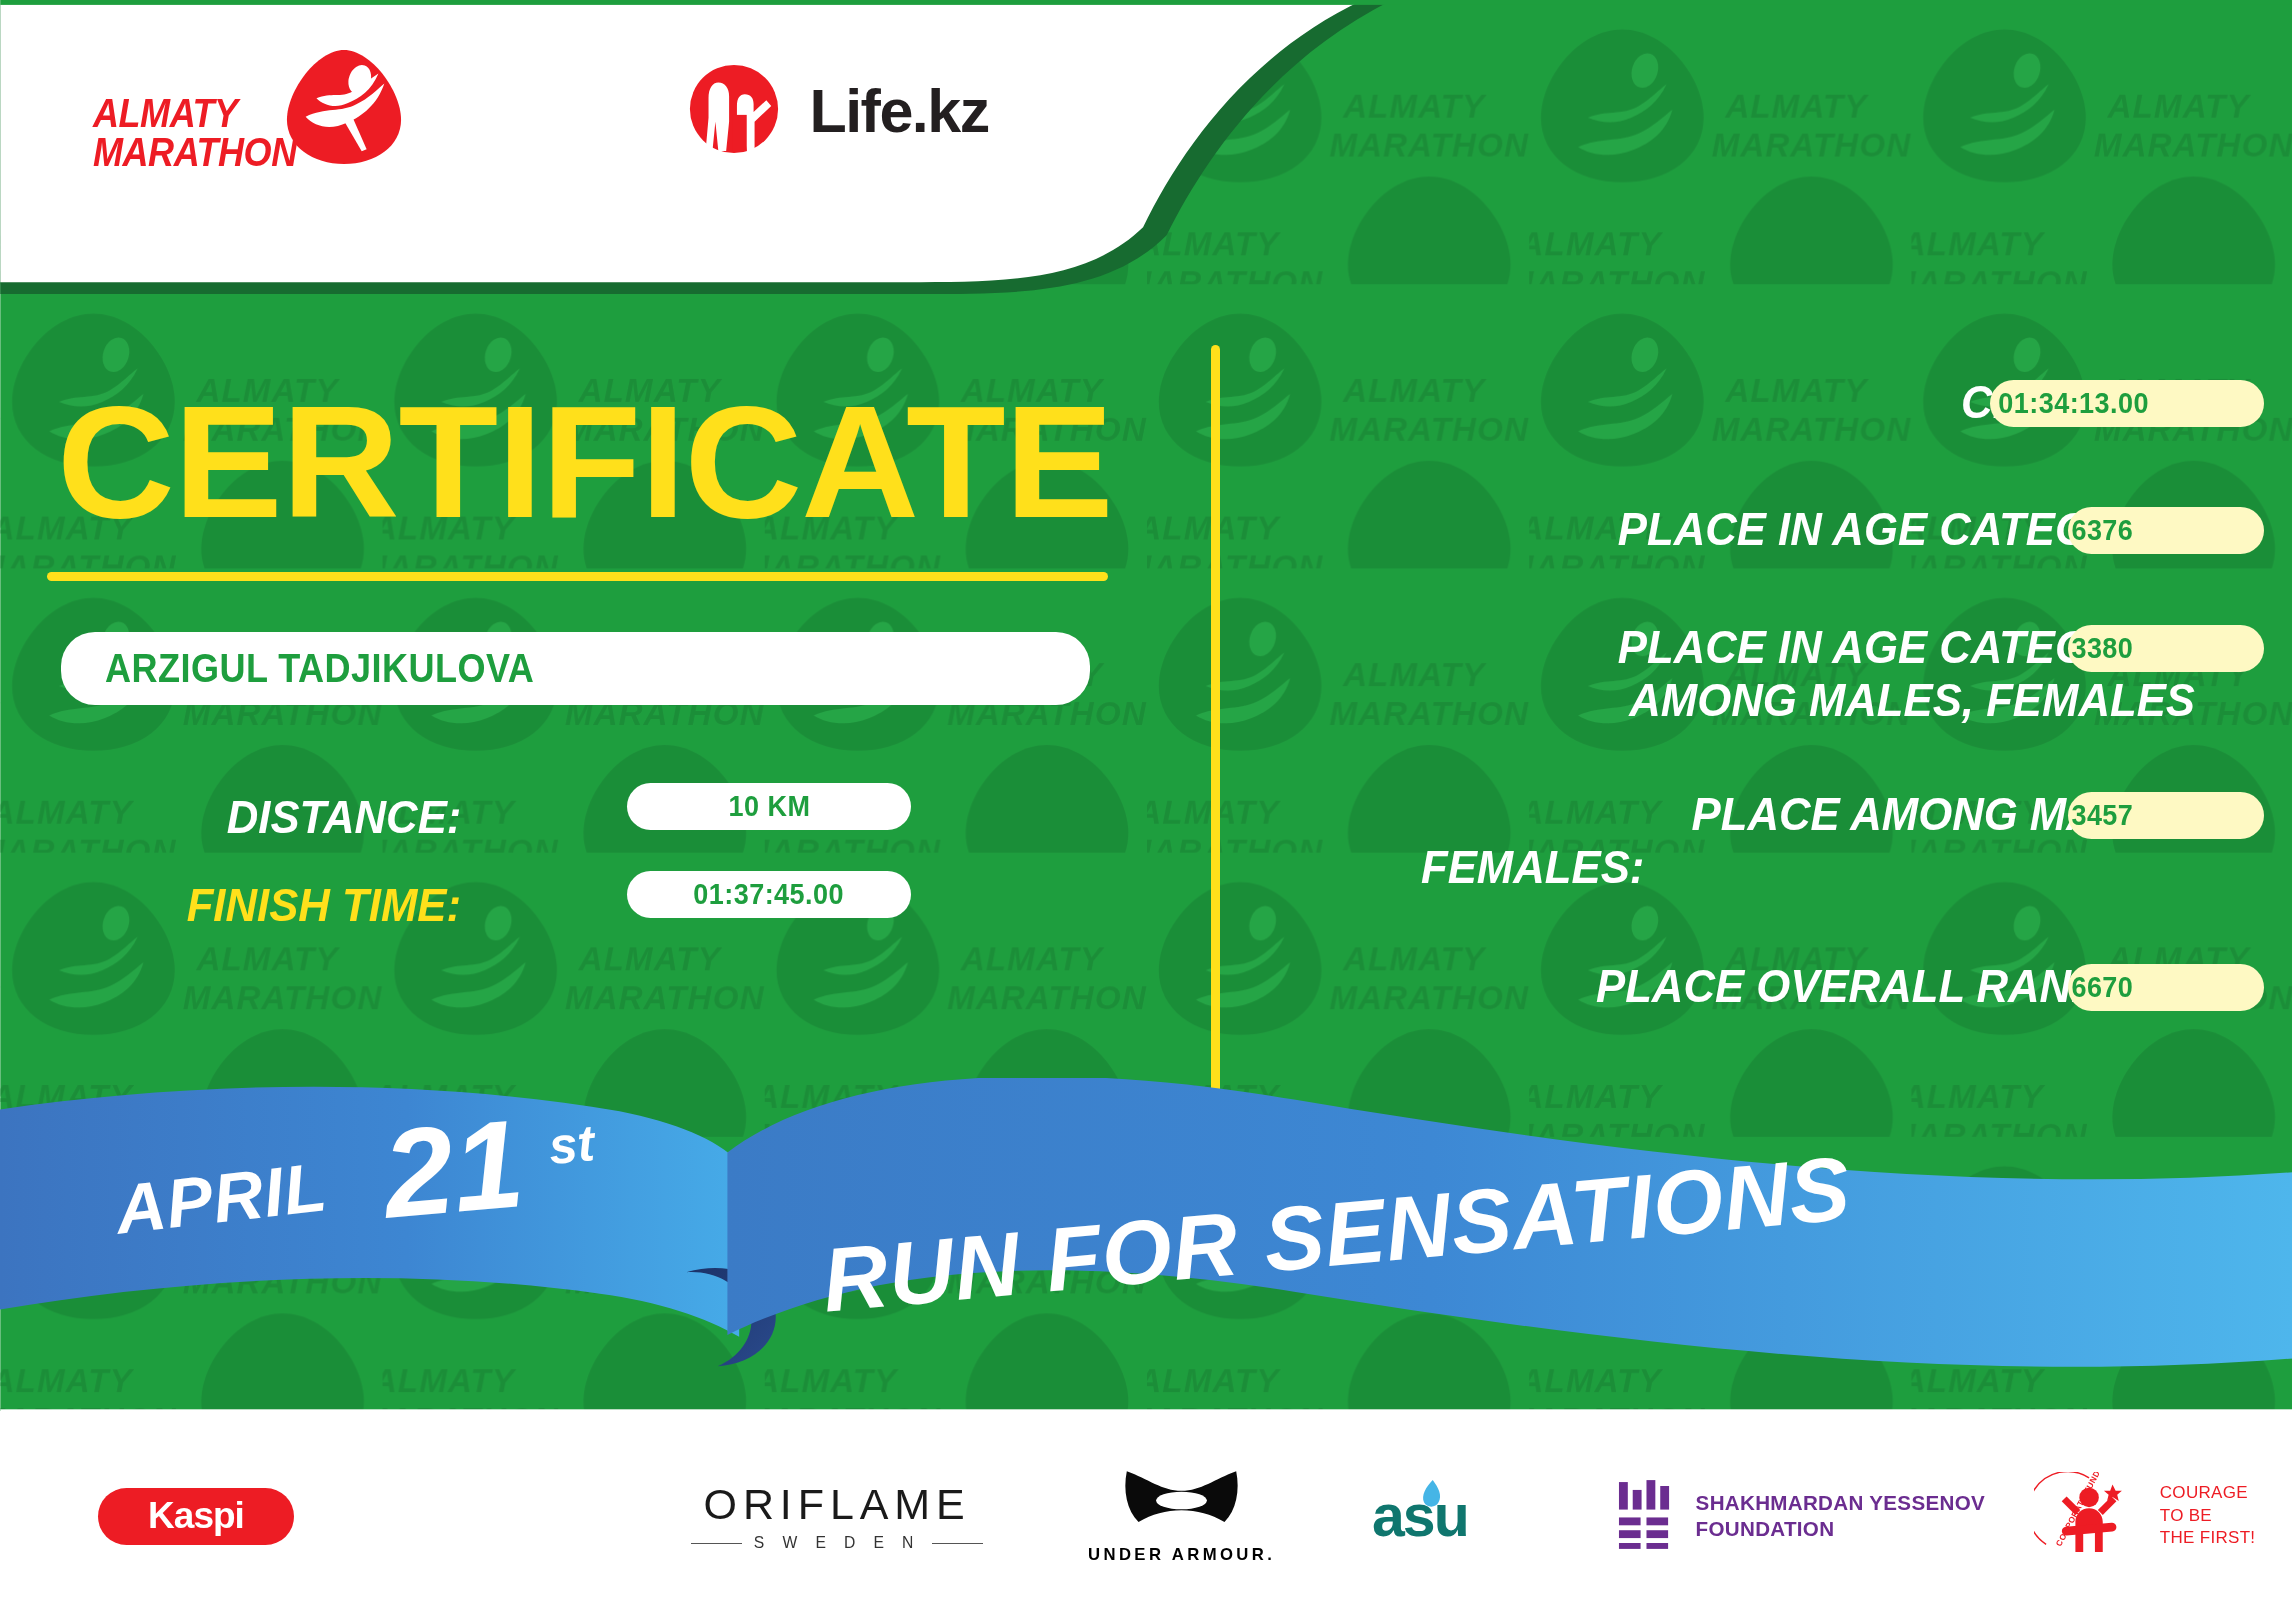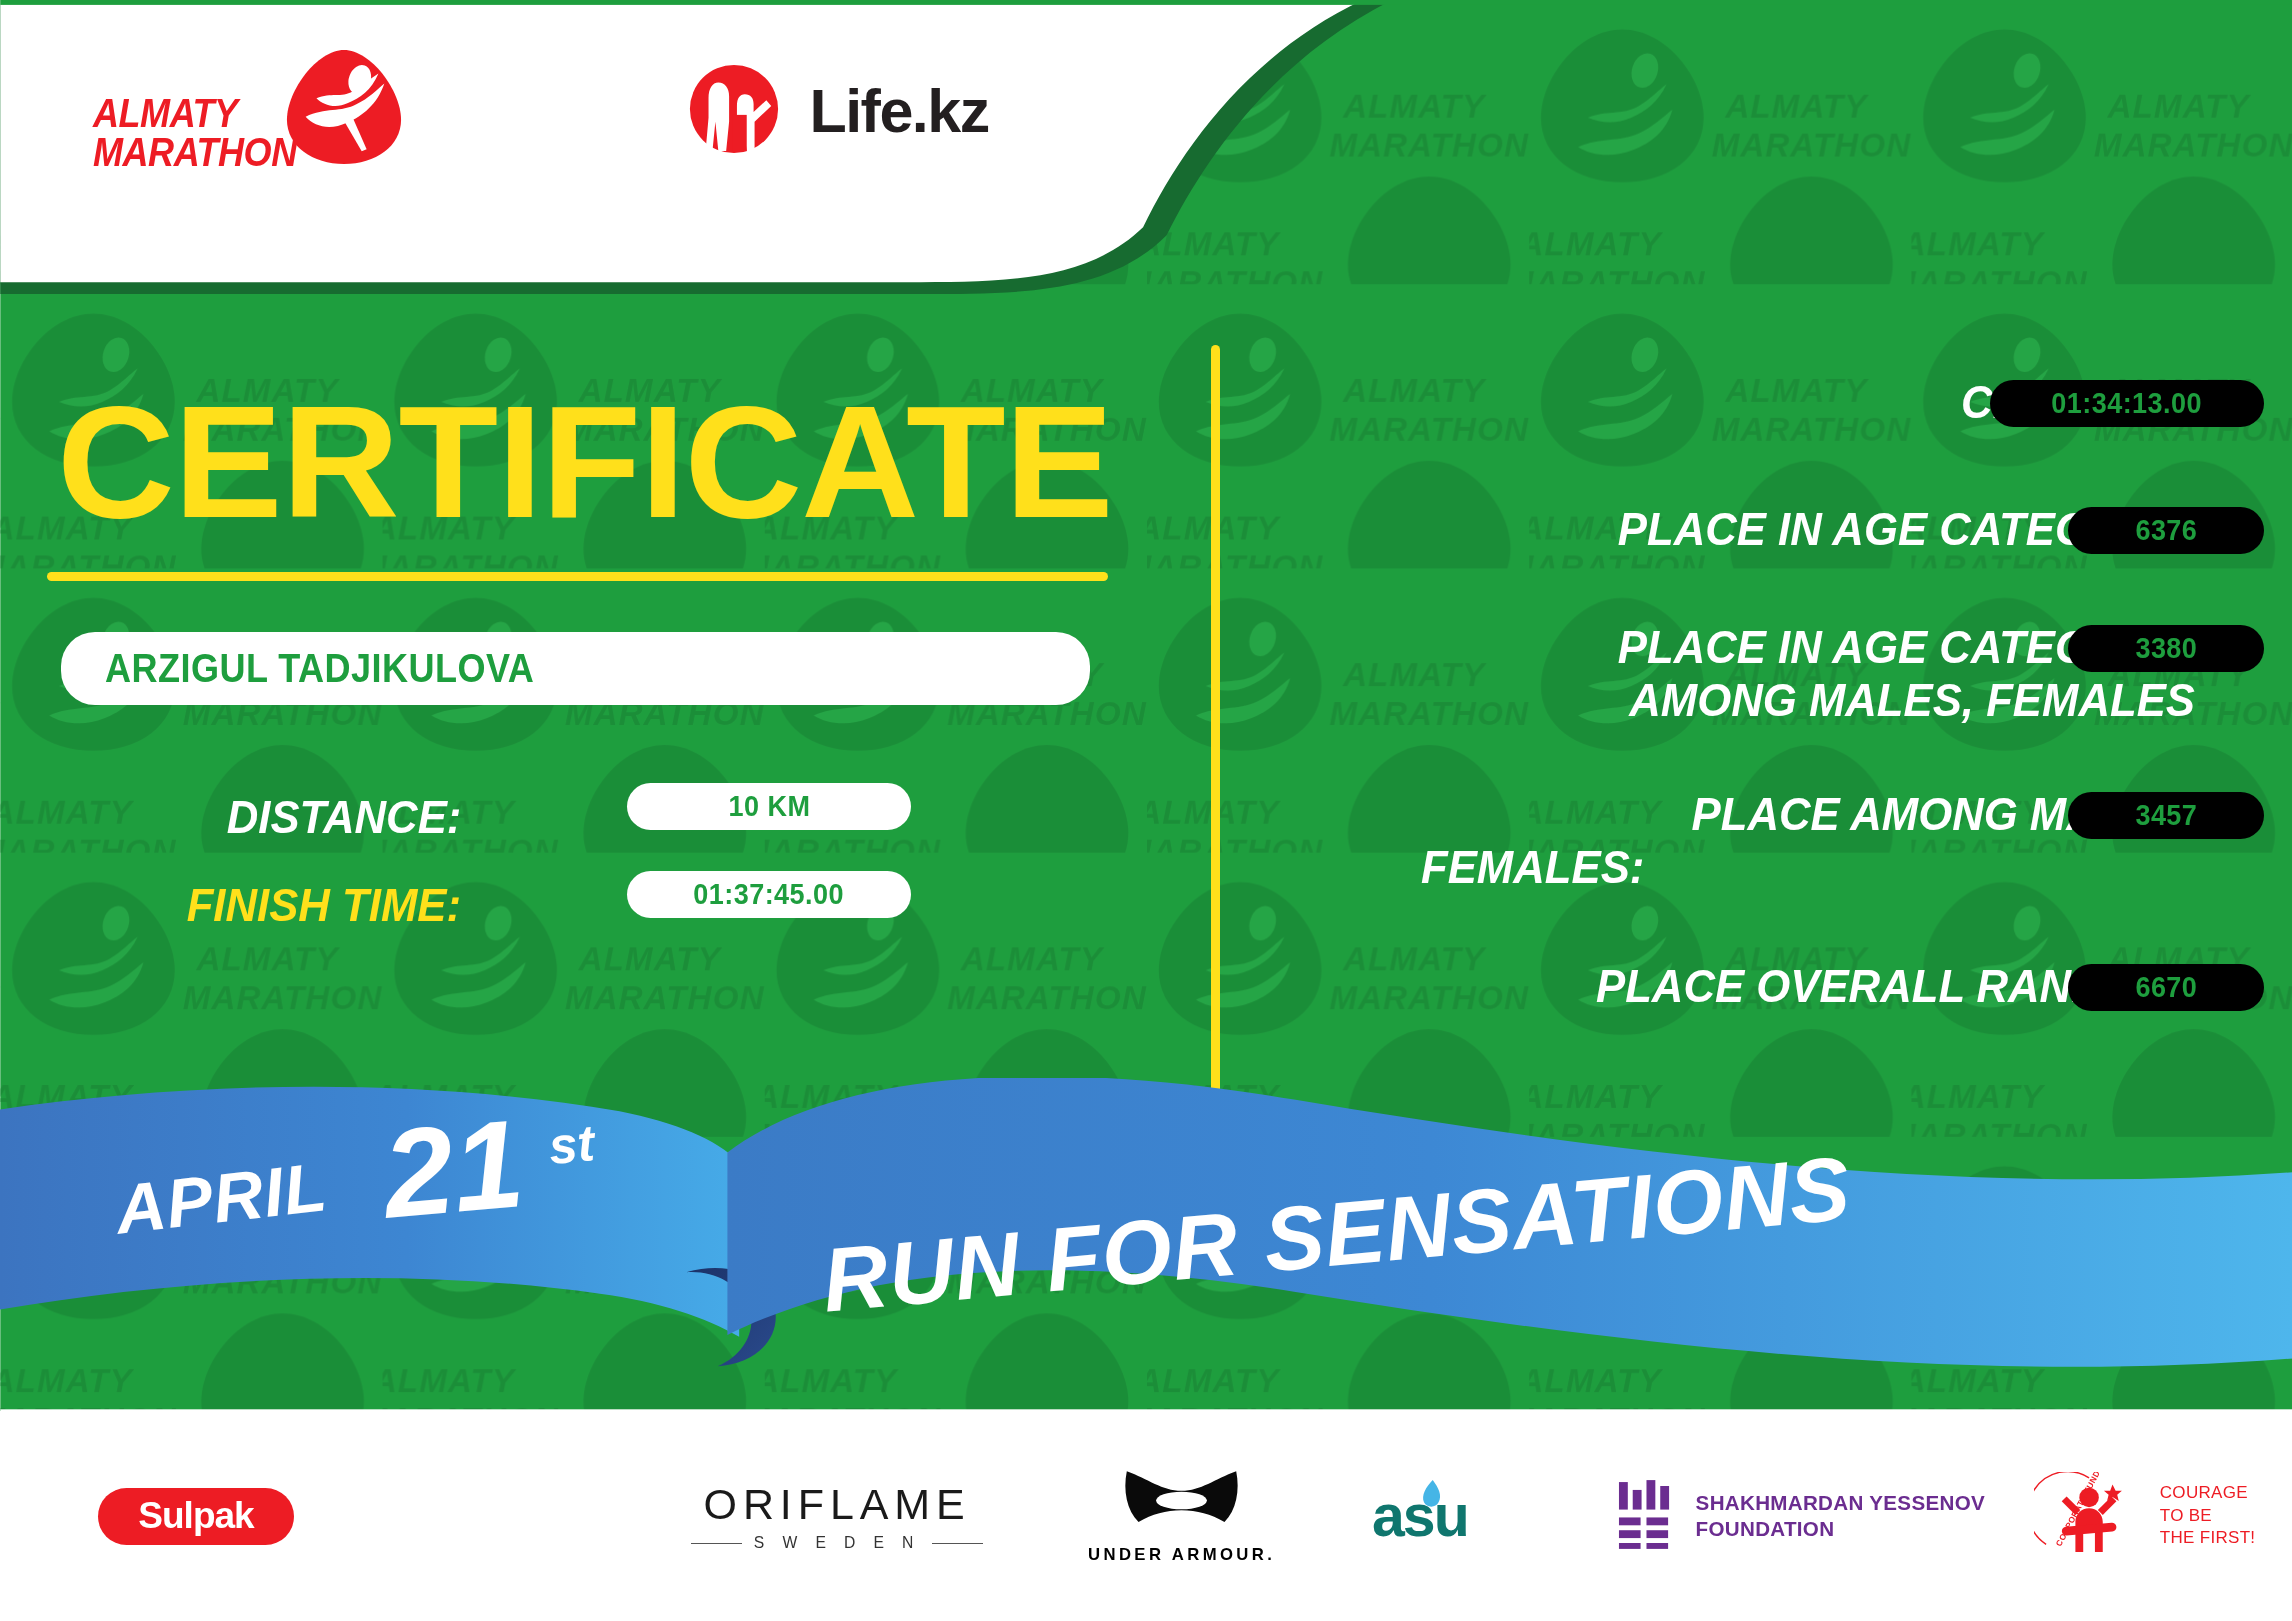--- a/index.html
+++ b/index.html
@@ -88,22 +88,22 @@
   .rrow { position:relative; display:block; }
   .rrow .rlbl {
     position:absolute; right:0; top:0; width:774px;
     color:#ffffff; font-weight:bold; font-style:italic;
     font-size:47px; line-height:1.12; text-align:right;
     transform:scaleX(0.93); transform-origin:right top;
   }
   .rrow .rlbl.two { text-align:left; }
   .rrow .rpill {
     position:absolute; right:-69px; width:196px; height:47px;
-    background:#000000; border-radius:23.5px;
-    display:flex; align-items:center; justify-content:center;
+    background:#fef9c3; border-radius:23.5px;
+    display:flex; align-items:center; 
   }
   .rrow .rpill span {
     color:#1E9E3E; font-weight:bold; font-size:30px; letter-spacing:0.5px;
     transform:scaleX(0.9); white-space:nowrap;
   }
   .rpill.wide { width:274px; }
 
   
   .ribbon { position:absolute; left:0; top:1078px; width:2293px; height:333px; }
   .ribbon svg { position:absolute; left:0; top:0; }
@@ -334,21 +334,21 @@
 
   <div class="rib-april">APRIL</div>
   <div class="rib-21">21</div>
   <div class="rib-st">st</div>
   <div class="rib-slogan">RUN FOR SENSATIONS</div>
 
   <div class="sponsors">
 
     <div class="sp" style="left:98px;">
       <div class="sulpak">
-        <span>Sulpak</span>
+        <span>Kaspi</span>
       </div>
     </div>
 
 
     <div class="sp" style="left:691px;">
       <div class="oriflame">
         <span class="o-word">ORIFLAME</span>
         <span class="o-sub">
           <span class="dash"></span>
           <span class="sw">S W E D E N</span>

